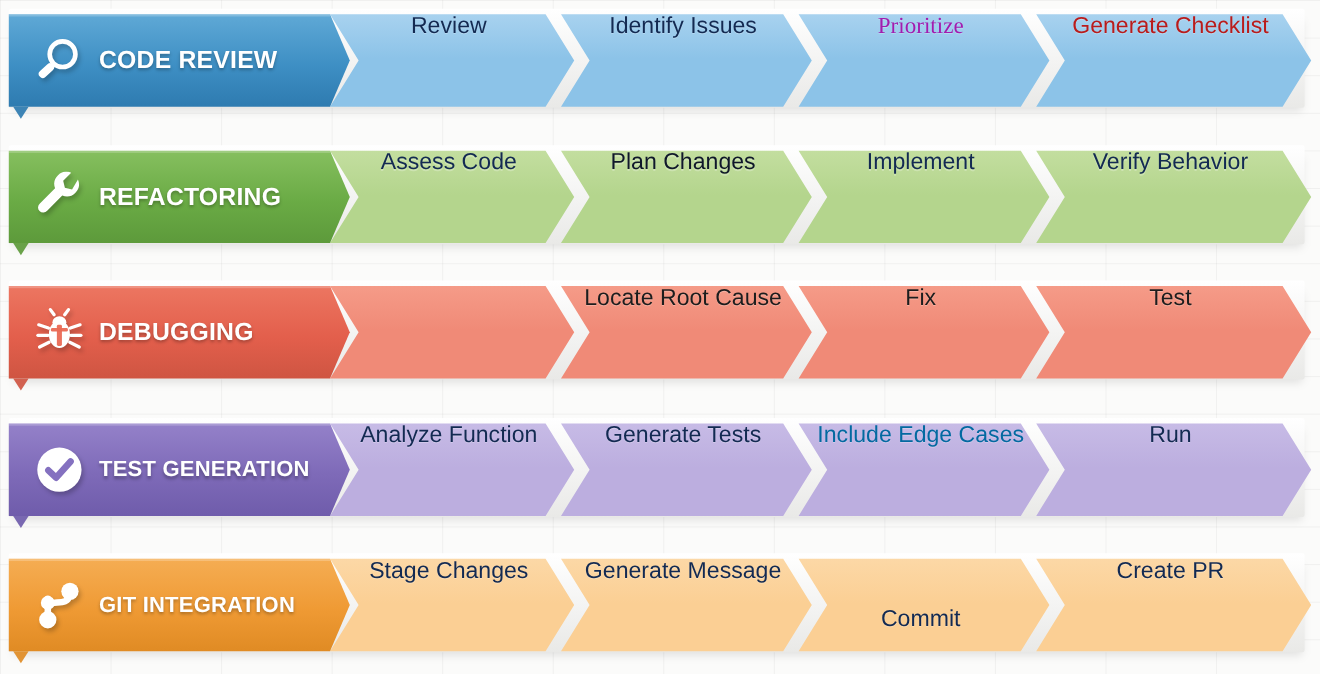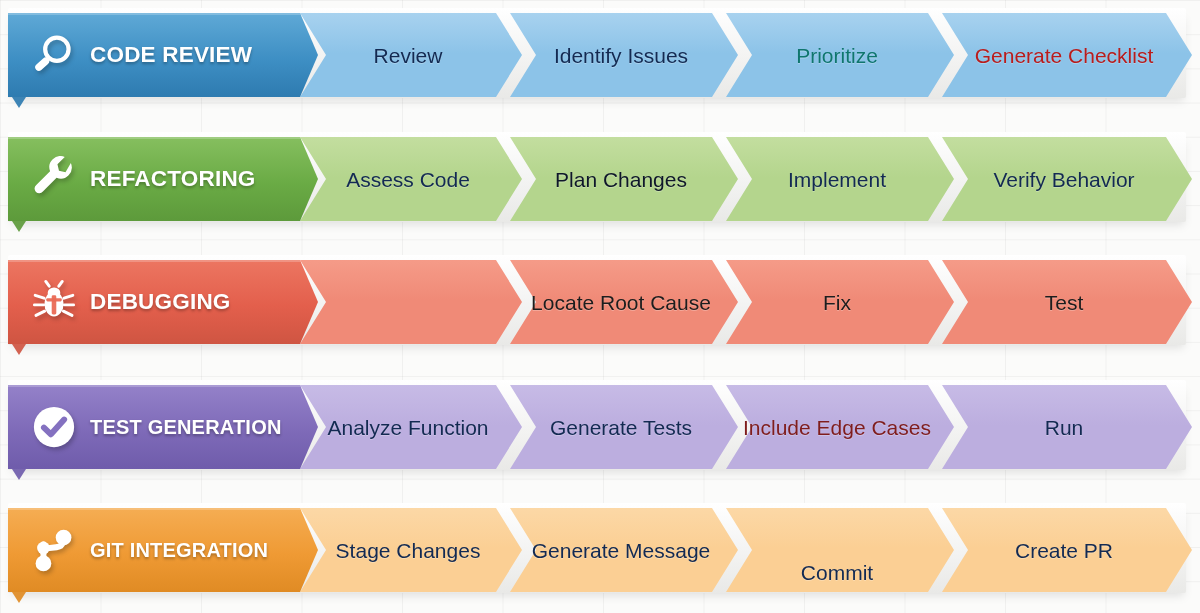--- a/index.html
+++ b/index.html
@@ -118,21 +118,20 @@
     top: 0;
     width: 1184px;
     height: 84px;
     z-index: 2;
   }
   .step {
     position: absolute;
     top: 0;
     height: 84px;
     display: flex;
-    align-items: center;
     justify-content: center;
   }
   .step-label {
     position: relative;
     z-index: 2;
     font-size: 21px;
     line-height: 1;
     white-space: nowrap;
     color: #132a52;
     padding-right: 6px;
@@ -188,21 +187,21 @@
             <svg class="step-svg" width="234" height="92" viewBox="0 0 234 92">
               <defs>
                 <linearGradient id="sg0_2" x1="0" y1="0" x2="0" y2="1">
                   <stop offset="0%" stop-color="#a8d2ef"></stop>
                   <stop offset="48%" stop-color="#8cc3e8"></stop>
                   <stop offset="100%" stop-color="#8cc3e8"></stop>
                 </linearGradient>
               </defs>
               <path d="M0,0 L202,0 L228,42 L202,84 L0,84 L26,42 Z" fill="url(#sg0_2)"></path>
             </svg>
-            <span class="step-label" style="color: #0f766e;">Prioritize</span>
+            <span class="step-label" style="color: #a21caf; font-family: Liberation Serif, serif;">Prioritize</span>
           </div>
           <div class="step" style="left: 934px; width: 250px;">
             <svg class="step-svg" width="256" height="92" viewBox="0 0 256 92">
               <defs>
                 <linearGradient id="sg0_3" x1="0" y1="0" x2="0" y2="1">
                   <stop offset="0%" stop-color="#a8d2ef"></stop>
                   <stop offset="48%" stop-color="#8cc3e8"></stop>
                   <stop offset="100%" stop-color="#8cc3e8"></stop>
                 </linearGradient>
               </defs>
@@ -447,21 +446,21 @@
             <svg class="step-svg" width="234" height="92" viewBox="0 0 234 92">
               <defs>
                 <linearGradient id="sg3_2" x1="0" y1="0" x2="0" y2="1">
                   <stop offset="0%" stop-color="#c7bbe6"></stop>
                   <stop offset="48%" stop-color="#bcaedf"></stop>
                   <stop offset="100%" stop-color="#bcaedf"></stop>
                 </linearGradient>
               </defs>
               <path d="M0,0 L202,0 L228,42 L202,84 L0,84 L26,42 Z" fill="url(#sg3_2)"></path>
             </svg>
-            <span class="step-label" style="color: #7f1d1d;">Include Edge Cases</span>
+            <span class="step-label" style="color: #0369a1;">Include Edge Cases</span>
           </div>
           <div class="step" style="left: 934px; width: 250px;">
             <svg class="step-svg" width="256" height="92" viewBox="0 0 256 92">
               <defs>
                 <linearGradient id="sg3_3" x1="0" y1="0" x2="0" y2="1">
                   <stop offset="0%" stop-color="#c7bbe6"></stop>
                   <stop offset="48%" stop-color="#bcaedf"></stop>
                   <stop offset="100%" stop-color="#bcaedf"></stop>
                 </linearGradient>
               </defs>

